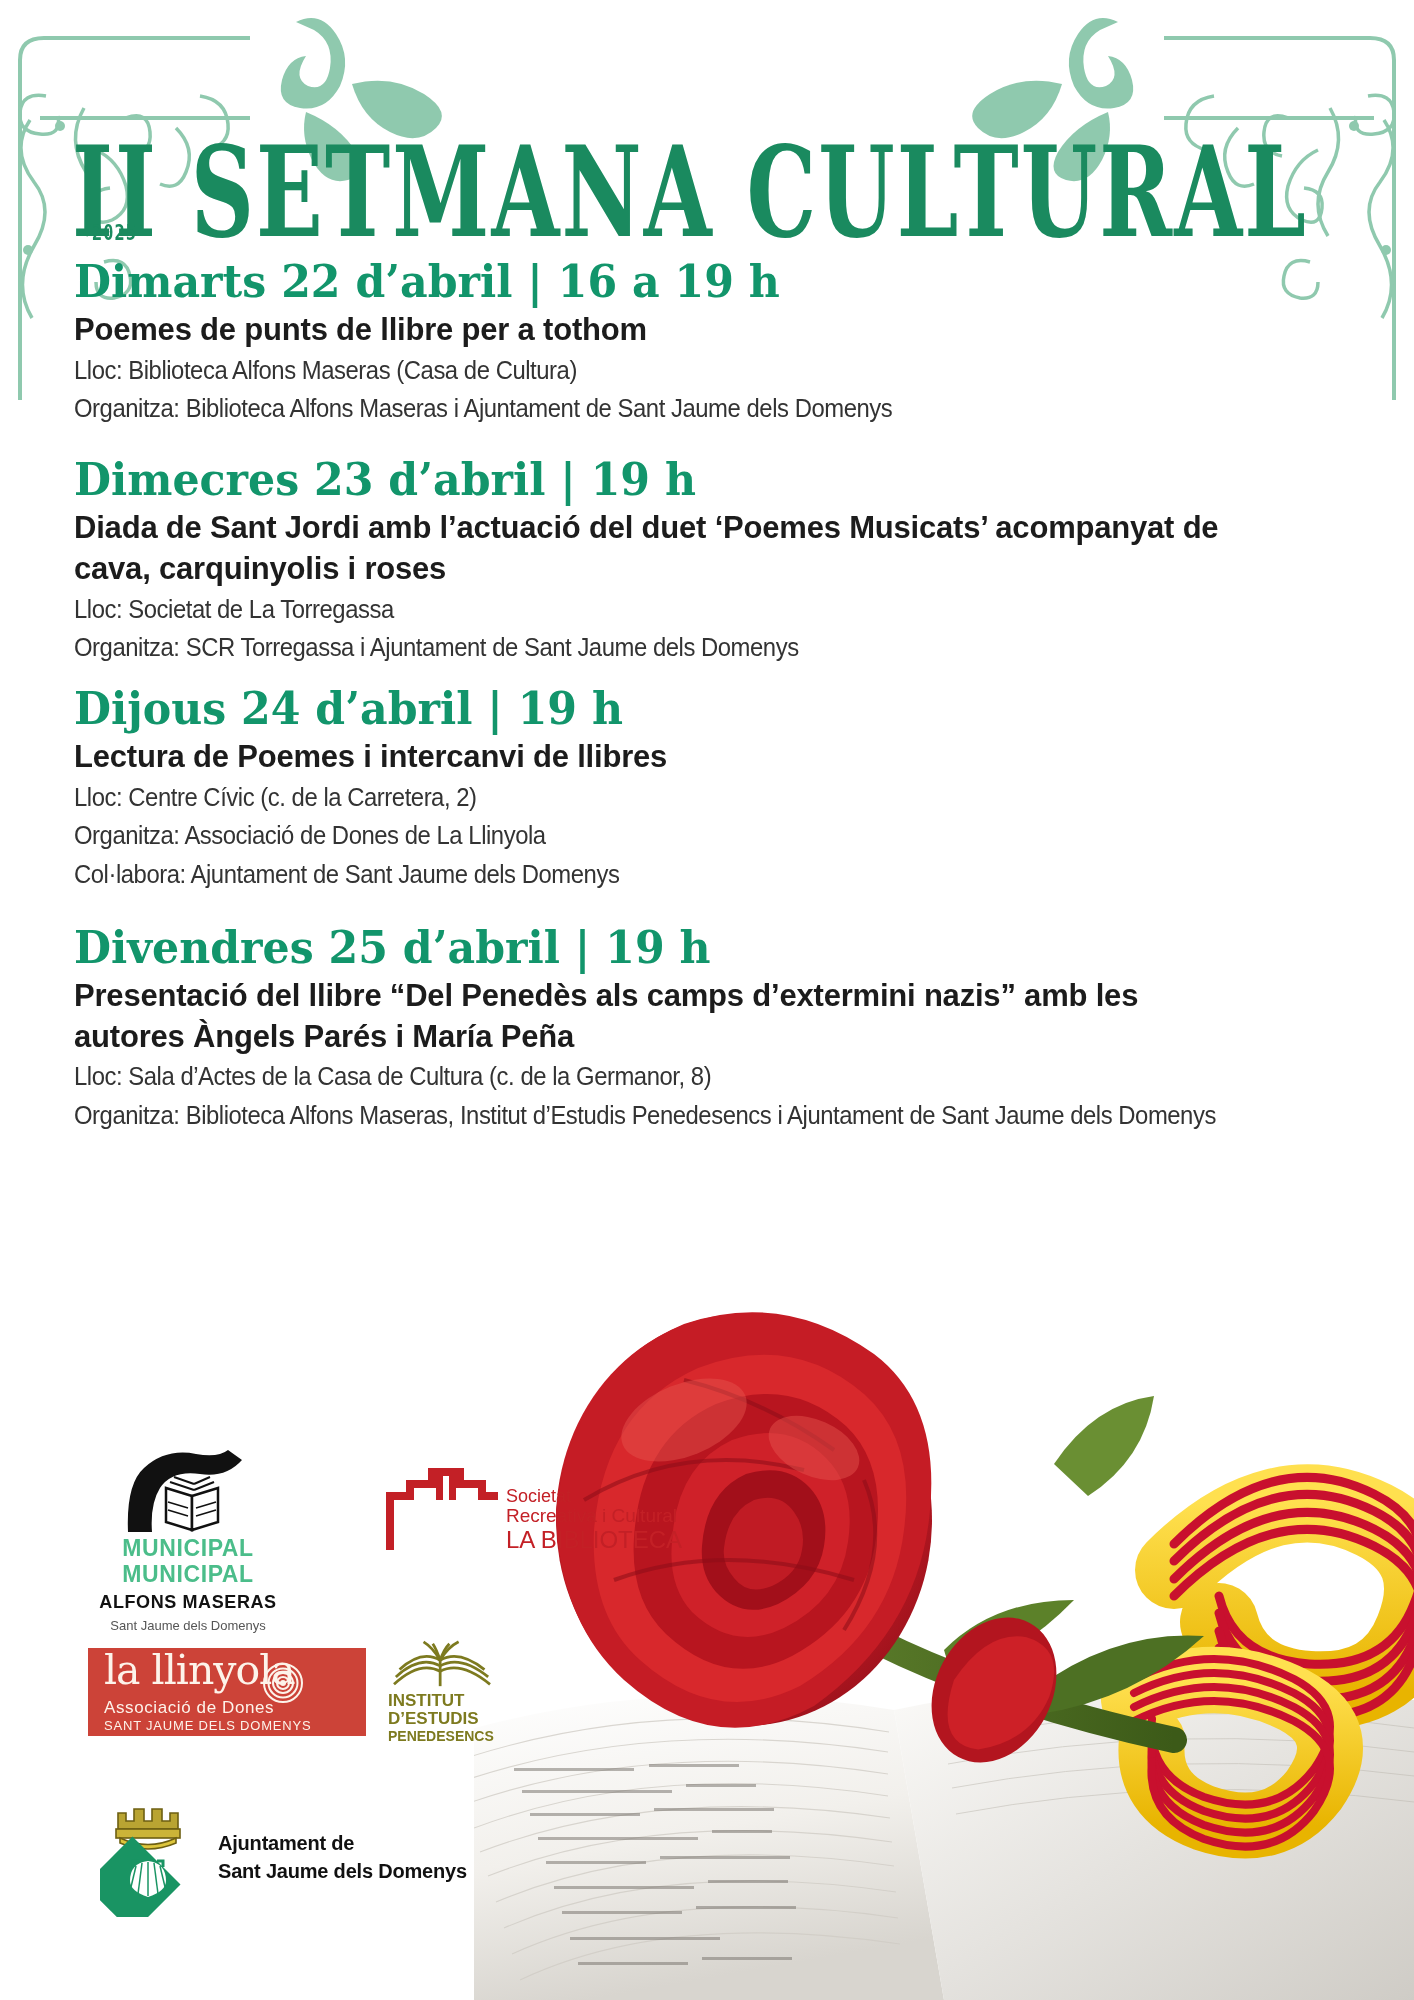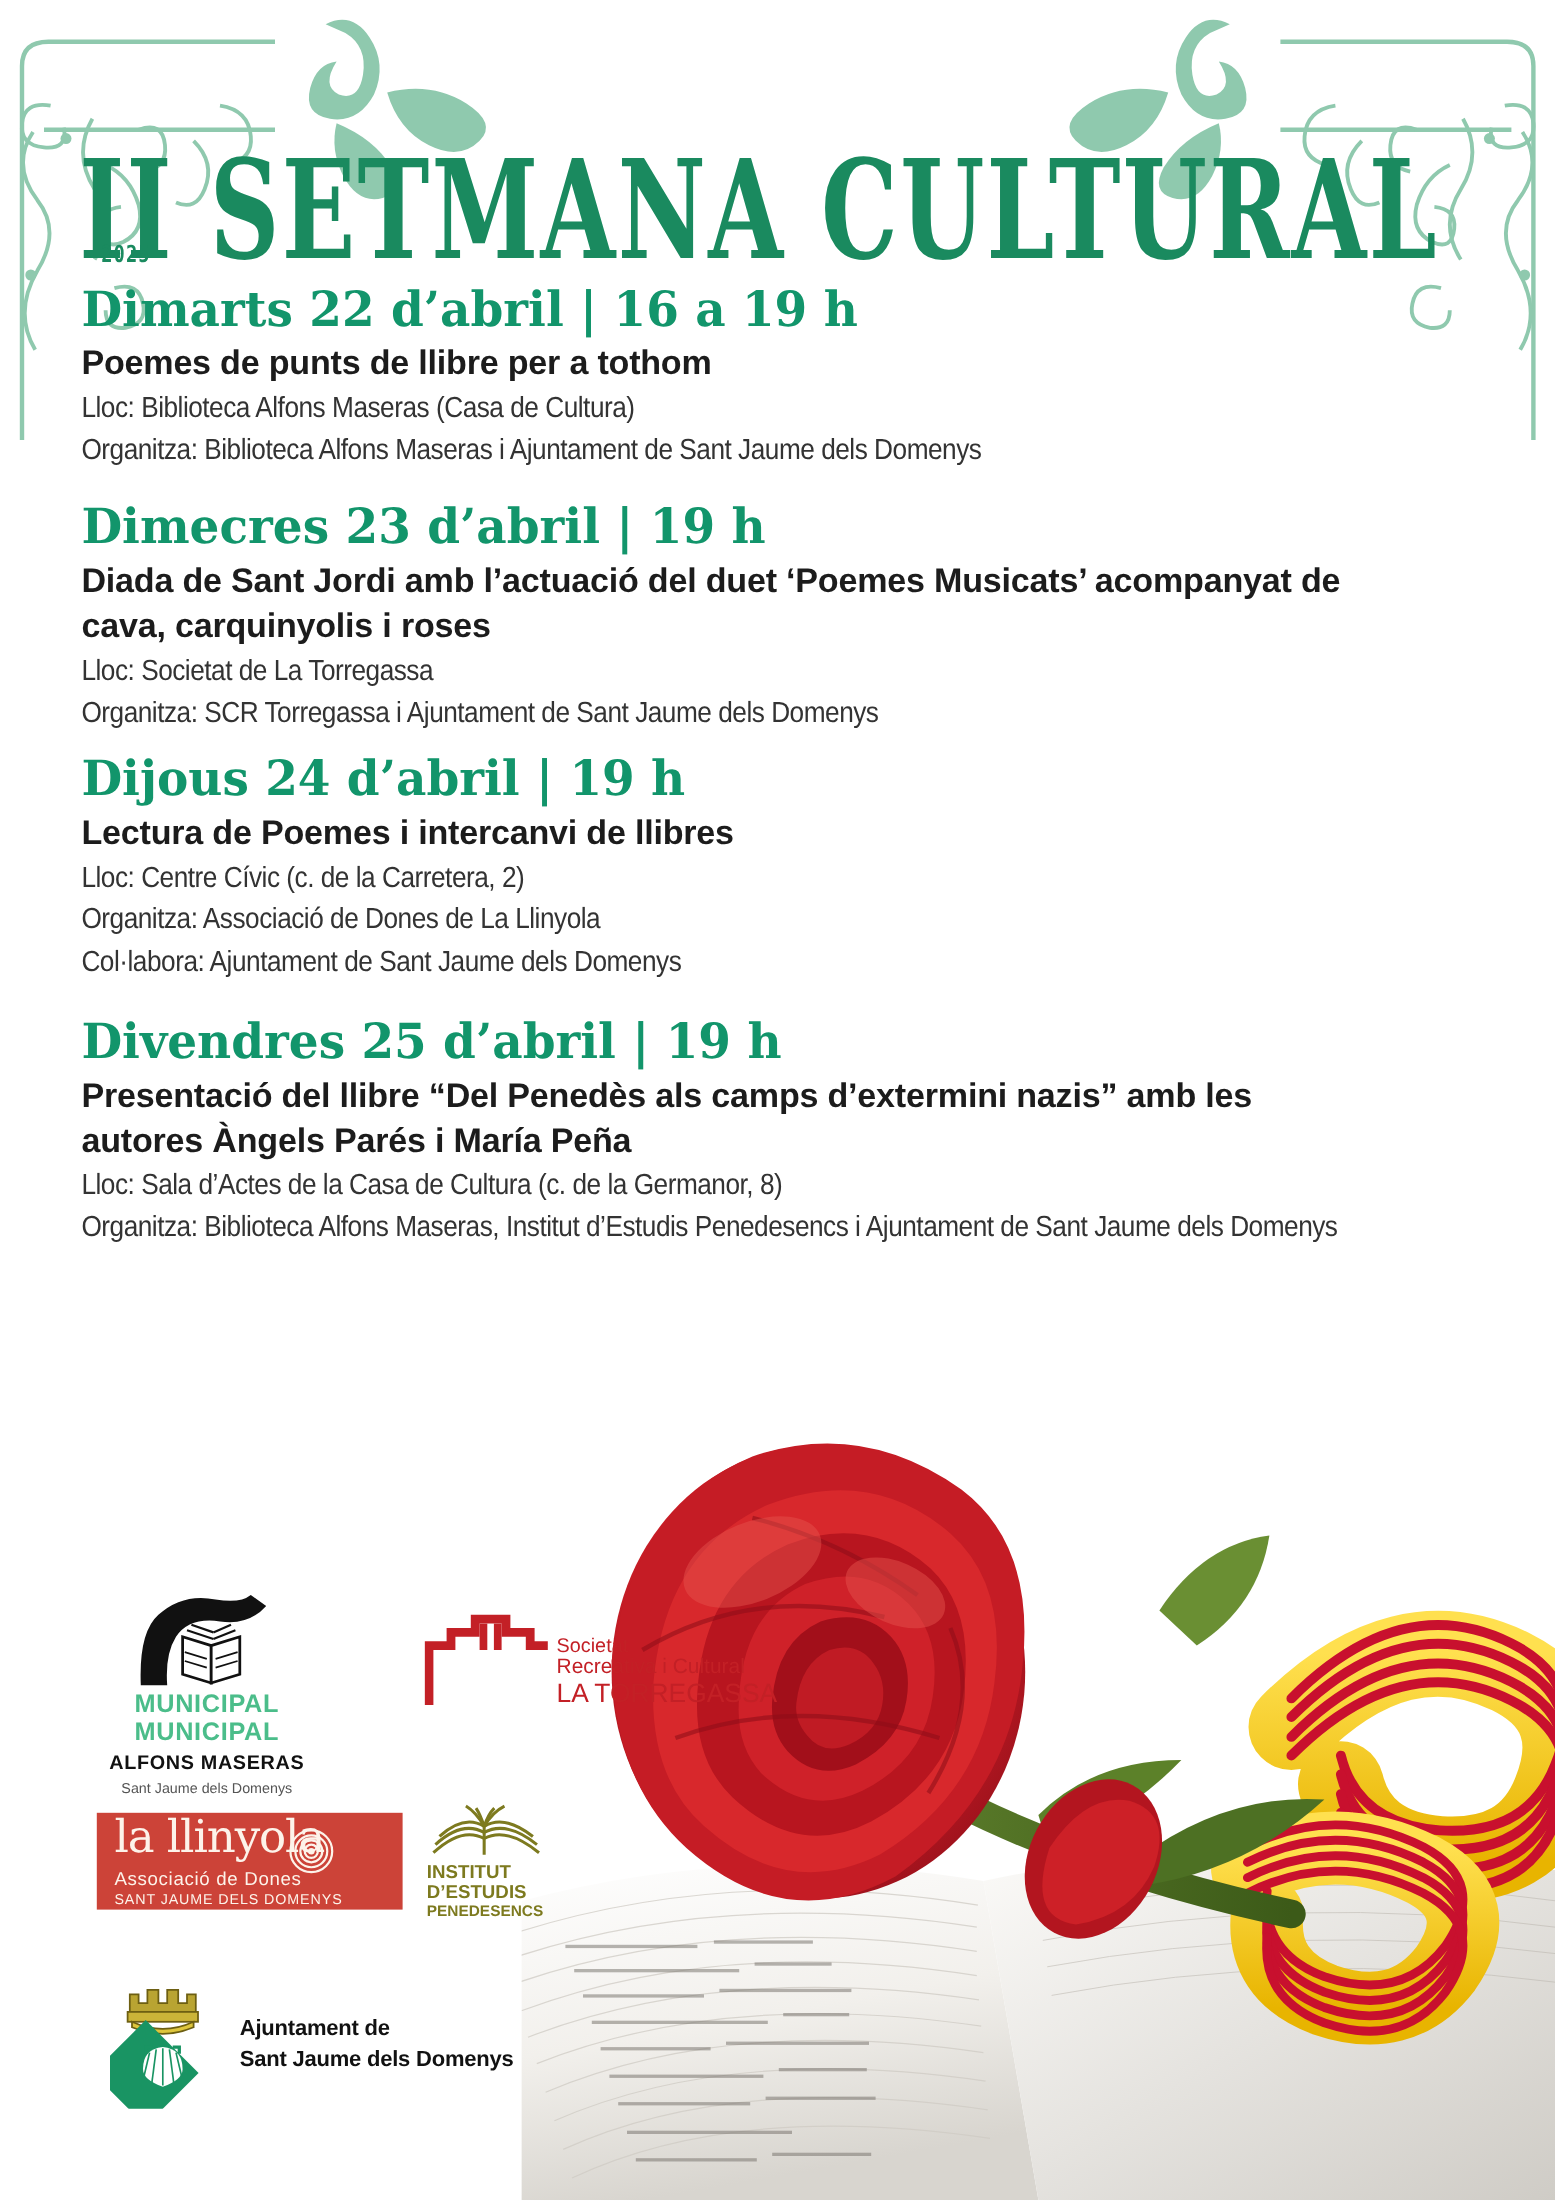--- a/index.html
+++ b/index.html
@@ -357,21 +357,21 @@
 
     <div class="torre">
       <svg width="114" height="86" viewBox="0 0 114 86">
         <path d="M4 84 L4 30 L24 30 L24 18 L46 18 L46 6 L74 6 L74 18 L96 18 L96 30 L112 30" fill="none" stroke="#c32026" stroke-width="8" stroke-linejoin="miter"></path>
         <rect x="50" y="10" width="7" height="24" fill="#c32026"></rect>
         <rect x="63" y="10" width="7" height="24" fill="#c32026"></rect>
       </svg>
       <div class="txt">
         <div class="t1">Societat</div>
         <div class="t2">Recreativa i Cultural</div>
-        <div class="t3">LA TORREGASSA</div>
+        <div class="t3">LA BIBLIOTECA</div>
       </div>
     </div>
   </div>
 
   <div class="logo-row-2">
 
     <div class="llin">
       <div class="w1">la llinyola</div>
       <div class="w2">Associació de Dones</div>
       <div class="w3">SANT JAUME DELS DOMENYS</div>

